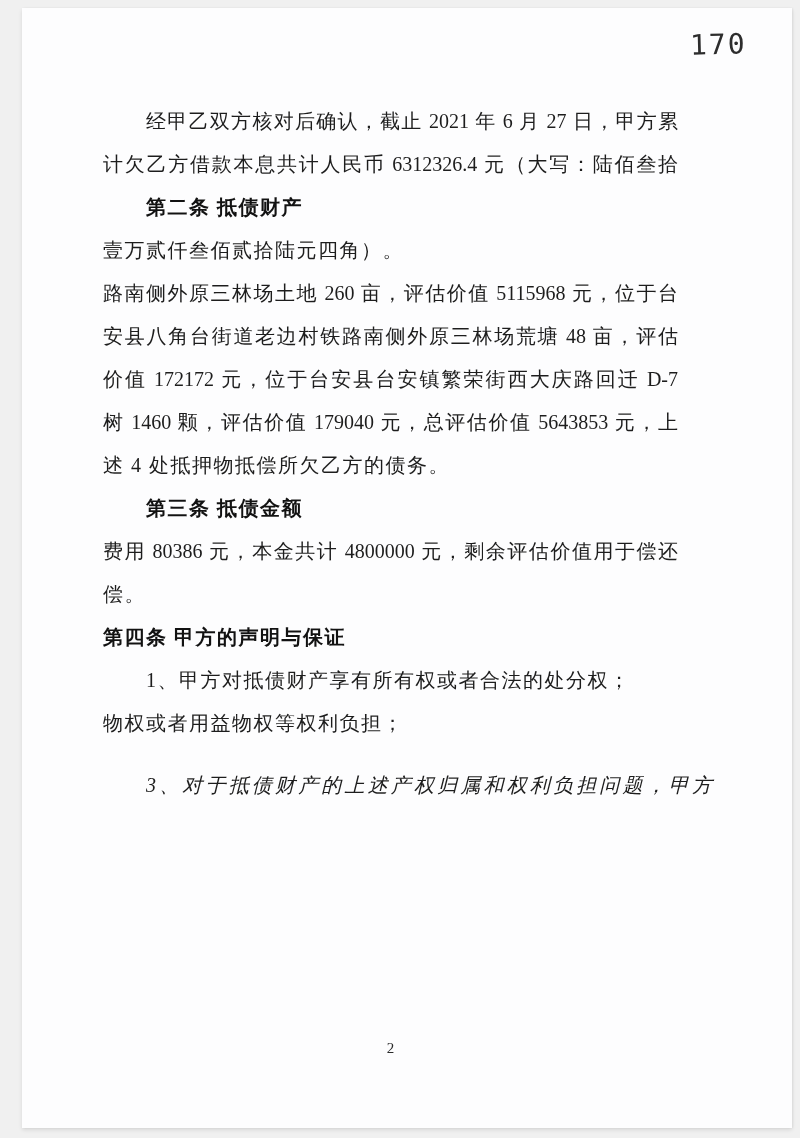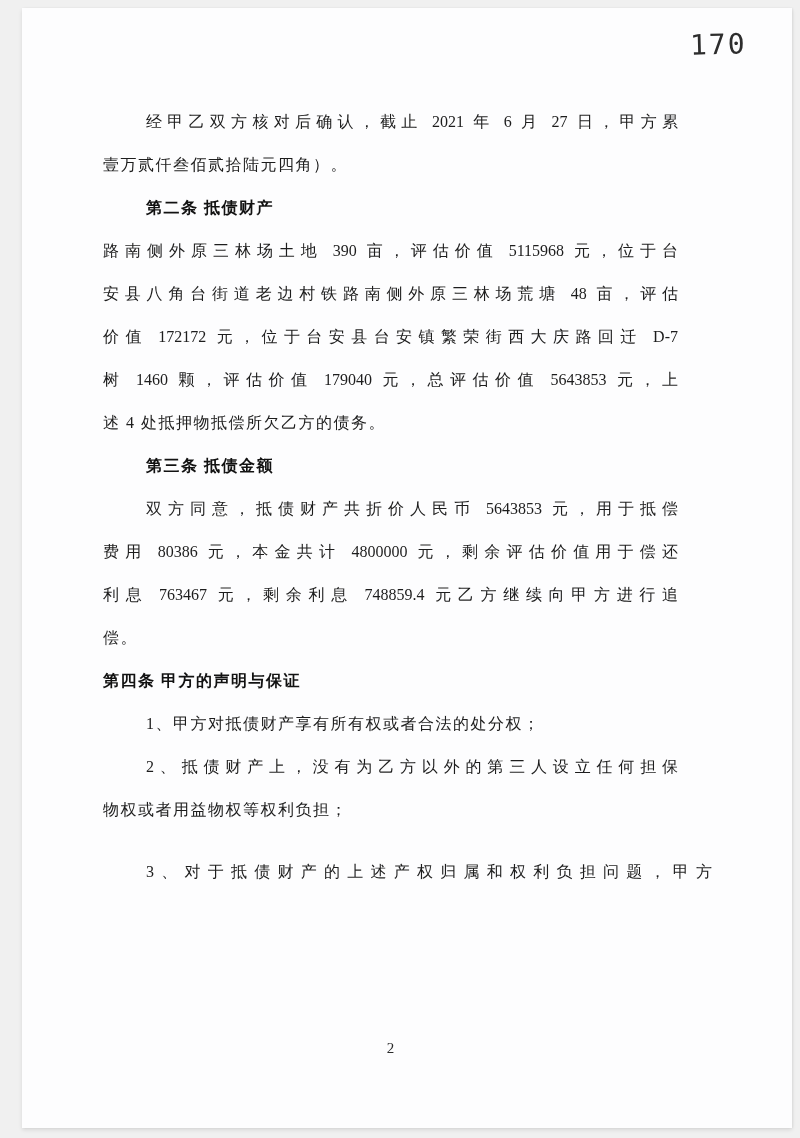--- a/index.html
+++ b/index.html
@@ -28,65 +28,63 @@
   }
   .text-col {
     position: absolute;
     left: 81px; top: 92px;
     width: 575px;
     color: #1d1d1d;
   }
   .line {
     height: 43px;
     line-height: 43px;
-    font-size: 16px;
+    font-size: 20px;
     white-space: nowrap;
   }
   .line.justify {
     white-space: normal;
     text-align: justify;
     text-align-last: justify;
     text-justify: inter-character;
   }
   .line.plain { letter-spacing: 1.5px; }
   .line.indent { text-indent: 43px; }
   .line.bold { font-weight: bold; color: #121212; }
   .line.para-gap { margin-top: 19px; }
-  .line.wide { width: 609px; }
+  .line.wide { width: 609px; font-style: italic; }
   .pagenum {
     position: absolute;
     left: 81px; top: 1026px;
     width: 575px;
     height: 28px; line-height: 28px;
     text-align: center;
     font-size: 15px;
     color: #2a2a2a;
   }
 </style>
 </head>
 <body style="background: rgb(240, 240, 240);">
 
 <div class="page" style="background: rgb(253, 253, 254);">
   <div class="stamp" style="color: rgb(45, 45, 45);">170</div>
 
   <div class="text-col" id="contract-lines" style="color: rgb(29, 29, 29);">
       <div class="line justify indent">经甲乙双方核对后确认，截止 2021 年 6 月 27 日，甲方累</div>
+      <div class="line justify">计欠乙方借款本息共计人民币 6312326.4 元（大写：陆佰叁拾</div>
+      <div class="line plain indent bold">第二条 抵债财产</div>
       <div class="line plain">壹万贰仟叁佰贰拾陆元四角）。</div>
-      <div class="line plain indent bold">第二条 抵债财产</div>
-      <div class="line justify">路南侧外原三林场土地 390 亩，评估价值 5115968 元，位于台</div>
+      <div class="line justify">路南侧外原三林场土地 260 亩，评估价值 5115968 元，位于台</div>
       <div class="line justify">安县八角台街道老边村铁路南侧外原三林场荒塘 48 亩，评估</div>
       <div class="line justify">价值 172172 元，位于台安县台安镇繁荣街西大庆路回迁 D-7</div>
       <div class="line justify">树 1460 颗，评估价值 179040 元，总评估价值 5643853 元，上</div>
       <div class="line plain">述 4 处抵押物抵偿所欠乙方的债务。</div>
       <div class="line plain indent bold">第三条  抵债金额</div>
-      <div class="line justify indent">双方同意，抵债财产共折价人民币 5643853 元，用于抵偿</div>
       <div class="line justify">费用 80386 元，本金共计 4800000 元，剩余评估价值用于偿还</div>
-      <div class="line justify">利息 763467 元，剩余利息 748859.4 元乙方继续向甲方进行追</div>
       <div class="line plain">偿。</div>
       <div class="line plain bold">第四条  甲方的声明与保证</div>
       <div class="line plain indent">1、甲方对抵债财产享有所有权或者合法的处分权；</div>
-      <div class="line justify indent">2、抵债财产上，没有为乙方以外的第三人设立任何担保</div>
       <div class="line plain">物权或者用益物权等权利负担；</div>
       <div class="line justify indent para-gap wide">3、对于抵债财产的上述产权归属和权利负担问题，甲方</div>
     </div>
 
   <div class="pagenum">2</div>
 </div>
 
 </body></html>

